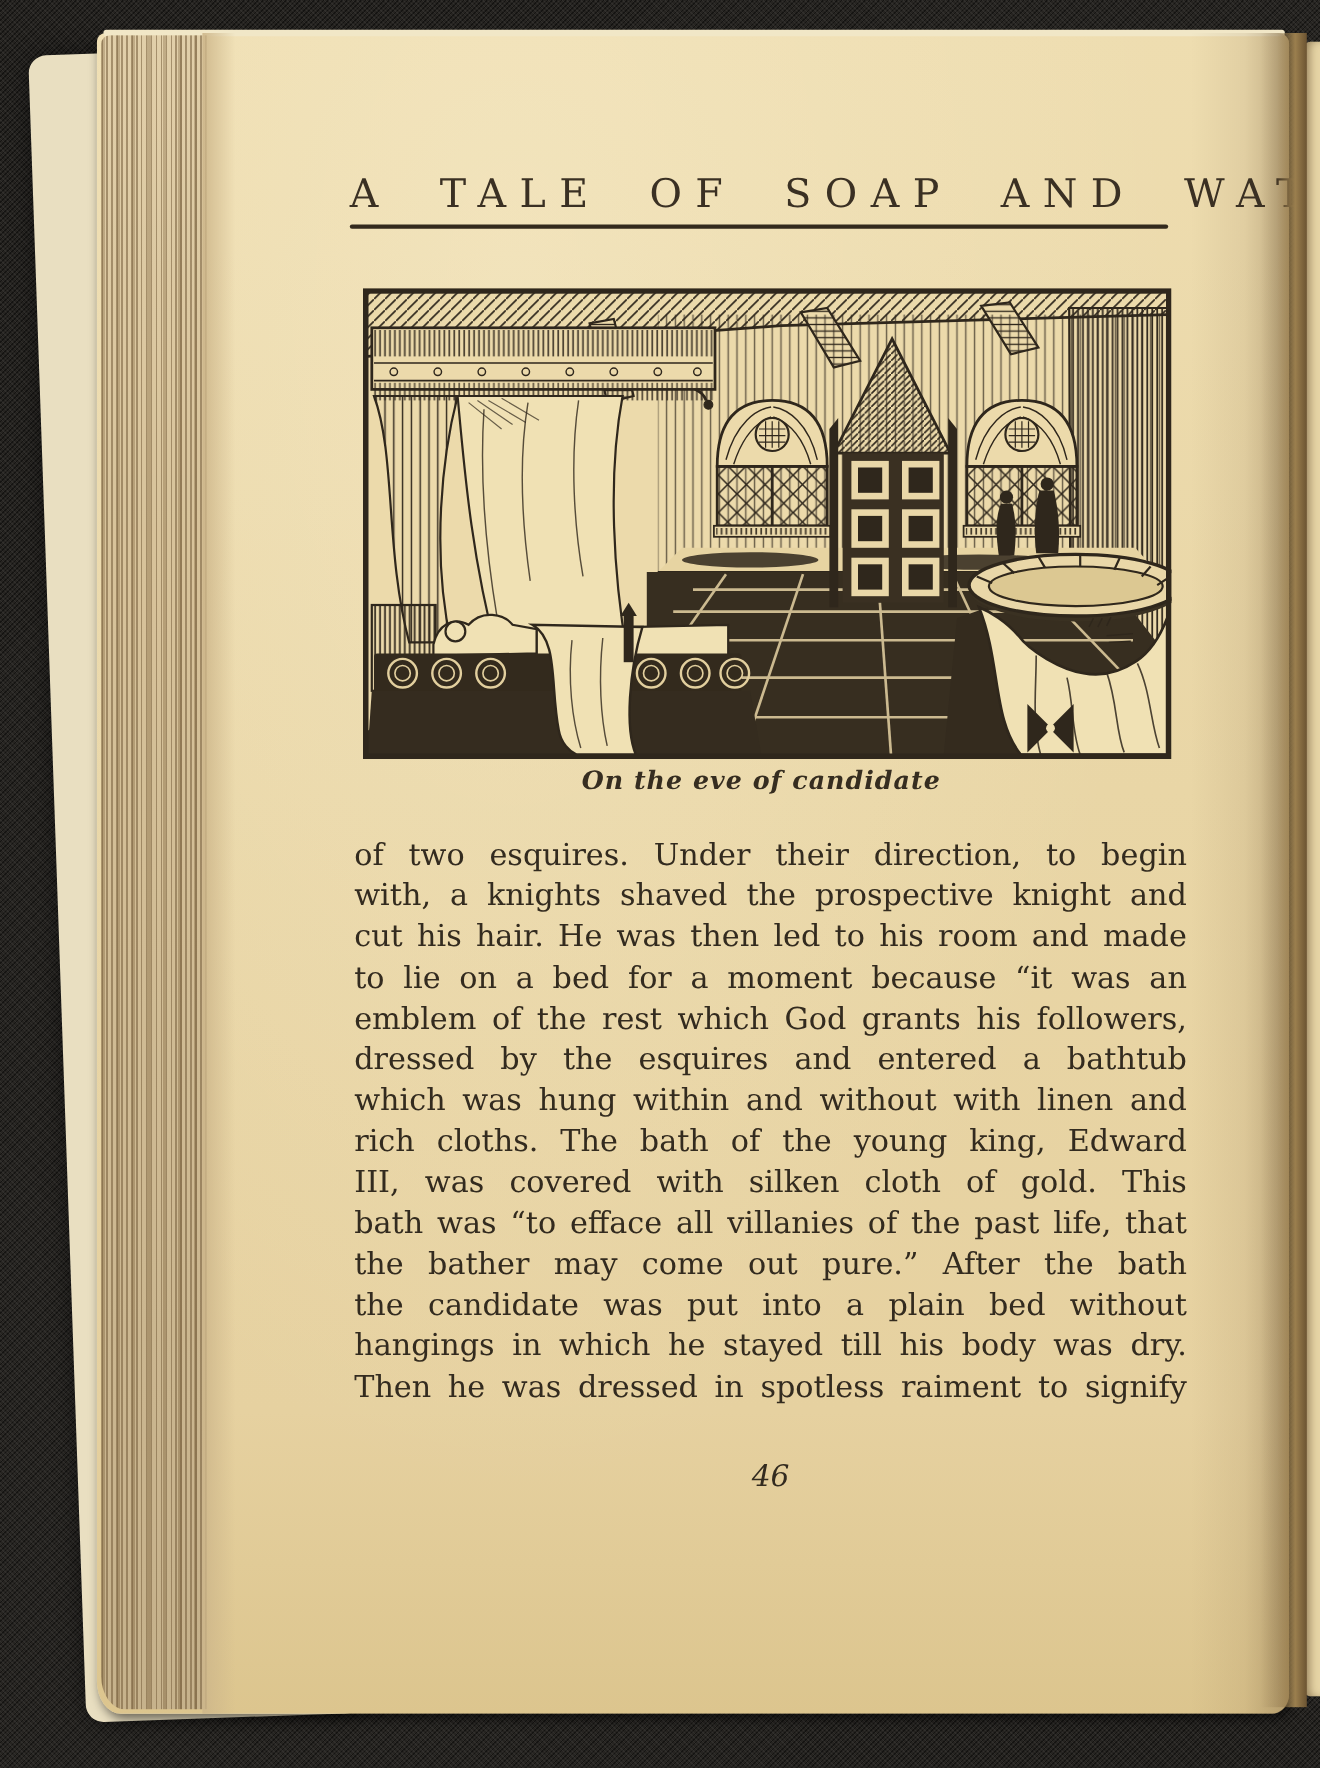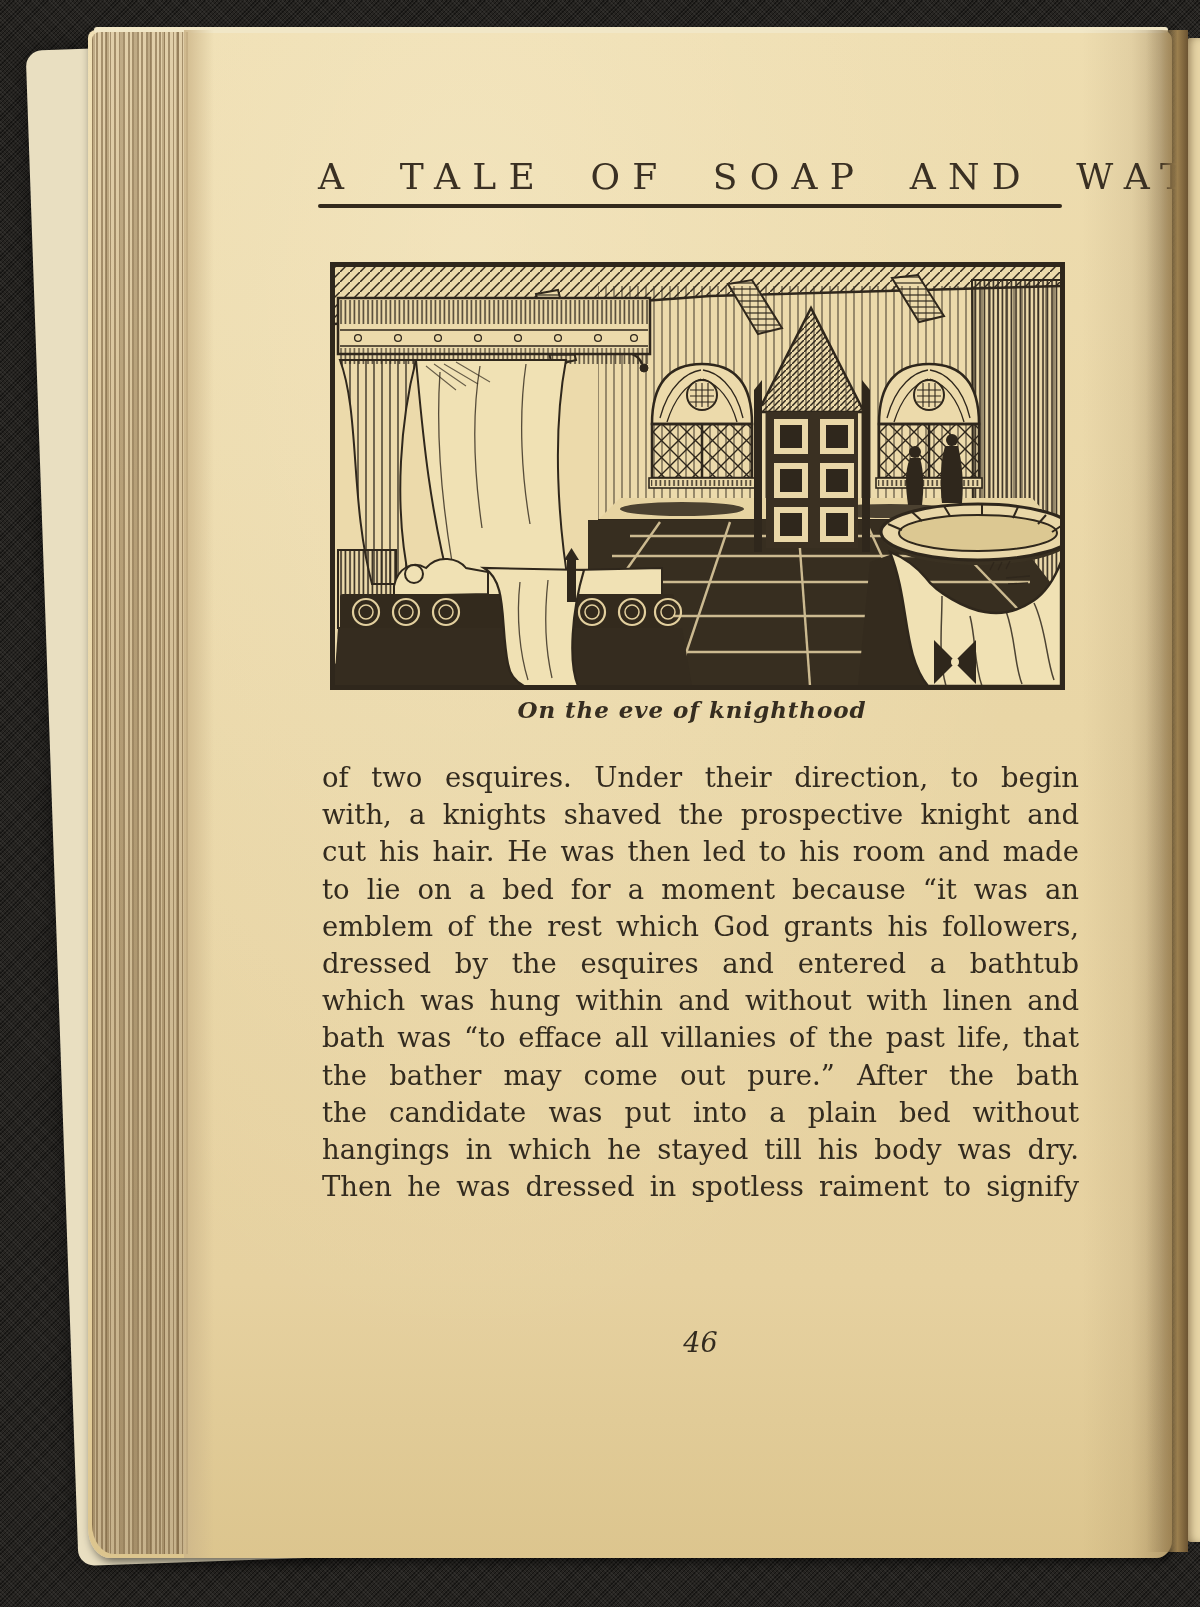--- a/index.html
+++ b/index.html
@@ -282,30 +282,32 @@
           <polygon points="604,378 626,400 604,422" fill="#2f271c"></polygon>
           <polygon points="646,378 624,400 646,422" fill="#2f271c"></polygon>
           <circle cx="625" cy="400" r="4" fill="#f0e1b4"></circle>
         </g>
       </g>
 
       <rect x="2.5" y="2.5" width="730" height="423" fill="none" stroke="#2f271c" stroke-width="5"></rect>
     </svg>
   </div>
 
-  <div class="figure-caption">On the eve of knighthood</div>
+  <div class="figure-caption">On the eve of candidate</div>
 
   <div class="body-text">
       <div class="body-line">of two esquires.  Under their direction, to begin</div>
       <div class="body-line">with, a knights shaved the prospective knight and</div>
       <div class="body-line">cut his hair.  He was then led to his room and made</div>
       <div class="body-line">to lie on a bed for a moment because “it was an</div>
       <div class="body-line">emblem of the rest which God grants his followers,</div>
       <div class="body-line">dressed by the esquires and entered a bathtub</div>
       <div class="body-line">which was hung within and without with linen and</div>
+      <div class="body-line">rich cloths.  The bath of the young king, Edward</div>
+      <div class="body-line">III, was covered with silken cloth of gold.  This</div>
       <div class="body-line">bath was “to efface all villanies of the past life, that</div>
       <div class="body-line">the bather may come out pure.”  After the bath</div>
       <div class="body-line">the candidate was put into a plain bed without</div>
       <div class="body-line">hangings in which he stayed till his body was dry.</div>
       <div class="body-line">Then he was dressed in spotless raiment to signify</div>
     </div>
 
   <div class="page-number">46</div>
 </div>
 

